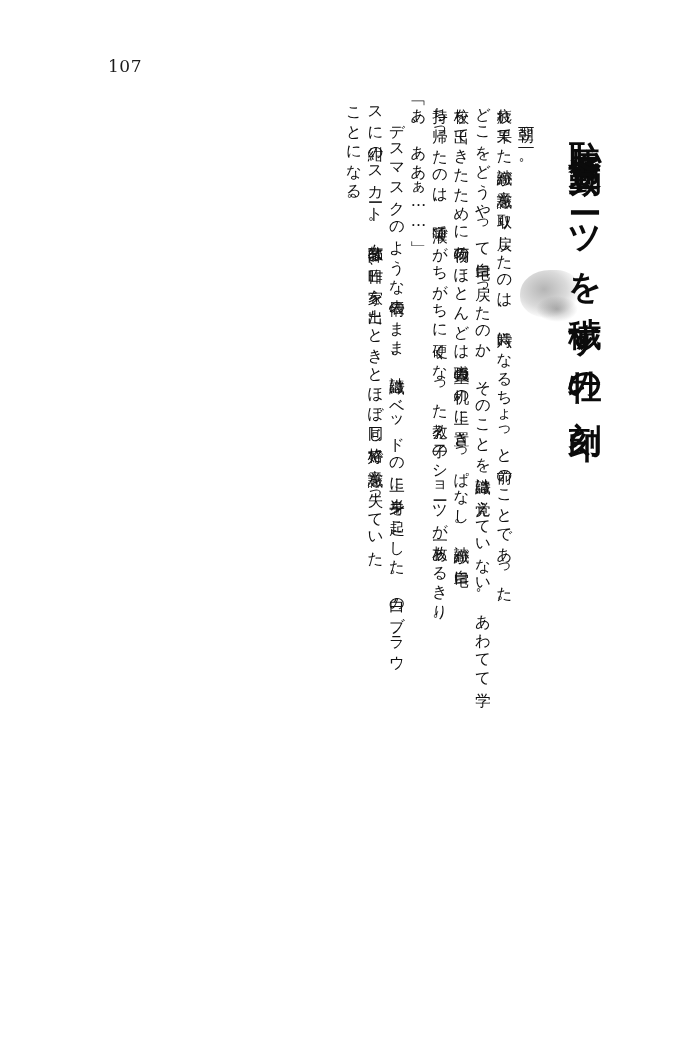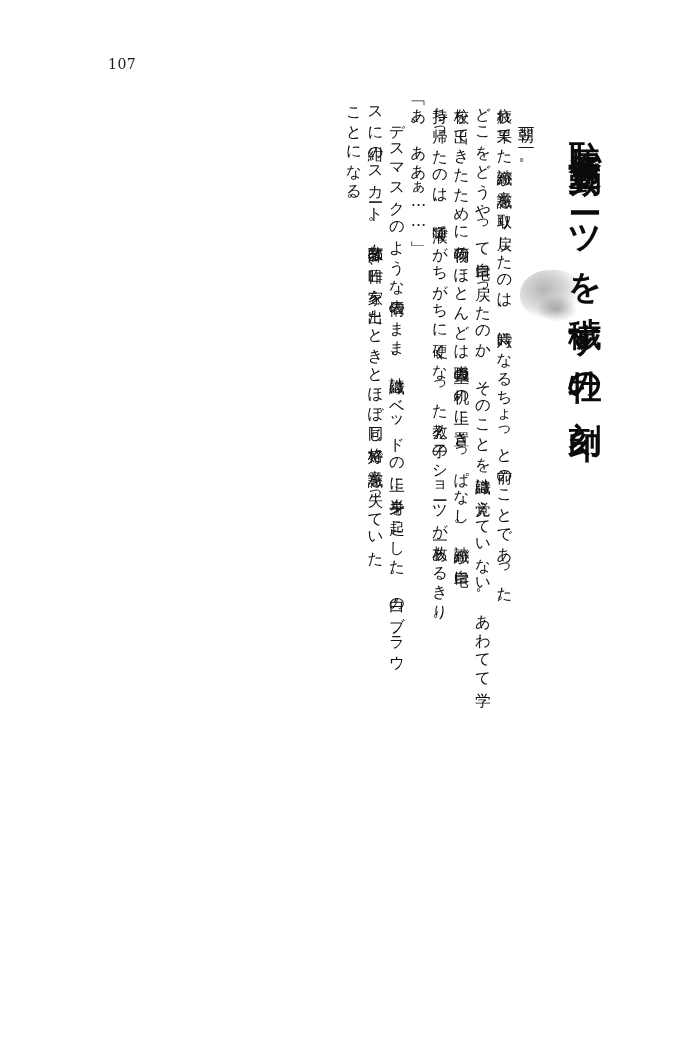--- a/index.html
+++ b/index.html
@@ -20,21 +20,21 @@
     position: absolute;
     inset: 0;
     background: #ffffff;
   }
 
   
   .page-number {
     position: absolute;
     top: 56px;
     left: 108px;
-    font-size: 14px;
+    font-size: 17px;
     letter-spacing: 0.5px;
     color: #1a1a1a;
     font-family: "DejaVu Serif", "Liberation Serif", serif;
   }
 
   
   .text-area {
     position: absolute;
     top: 96px;
     left: 60px;

